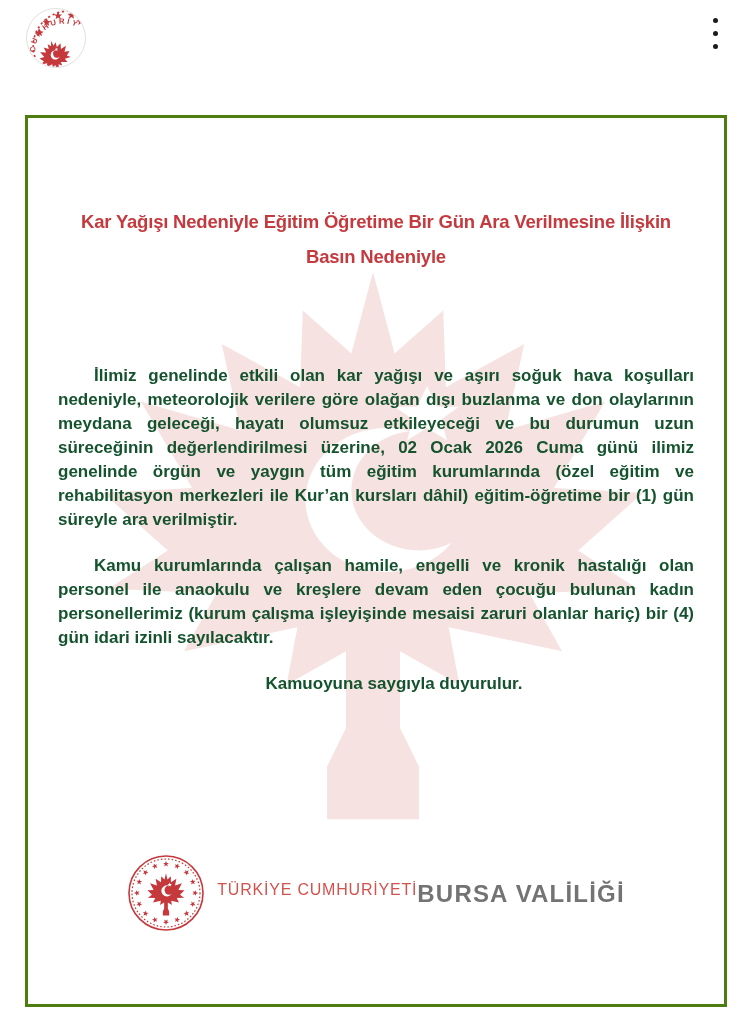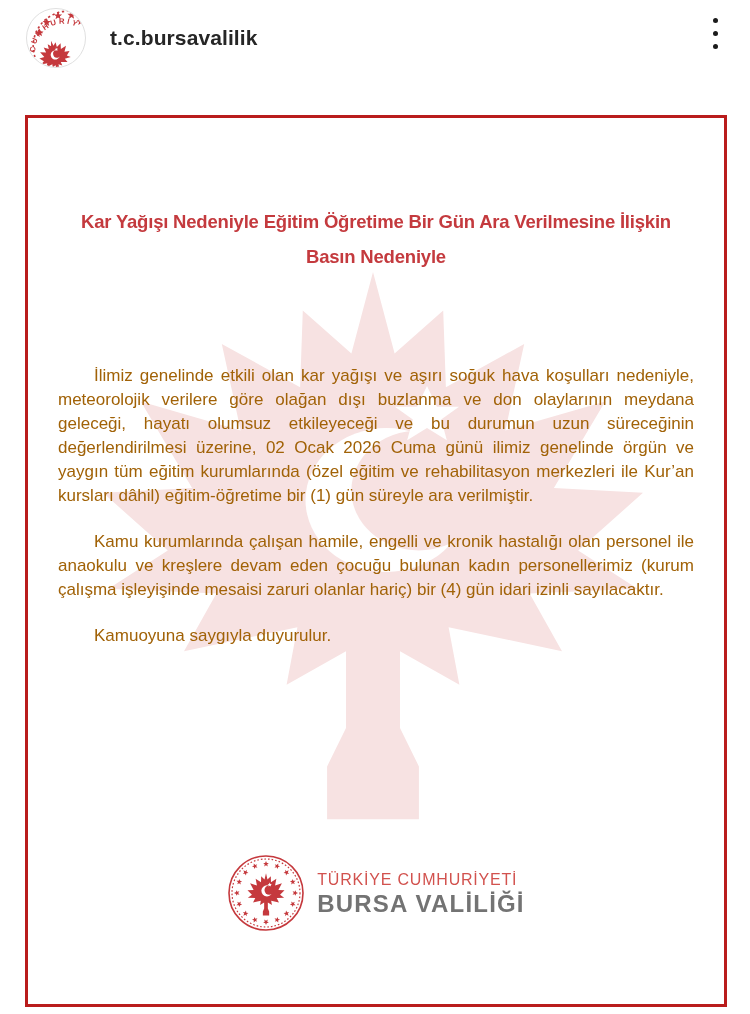--- a/index.html
+++ b/index.html
@@ -16,40 +16,40 @@
   }
   .username{
     position:absolute;left:110px;top:26px;font-size:21px;font-weight:700;color:#262626;
     letter-spacing:0.1px;cursor:pointer;
   }
   .kebab{position:absolute;left:703px;top:18px;width:24px;height:50px;cursor:pointer;}
   .kebab .dot{width:5px;height:5px;border-radius:50%;background:#1b1b1b;margin:0 auto 8px auto;}
   
   .card{
     position:absolute;left:25px;top:115px;width:702px;height:892px;box-sizing:border-box;
-    border:3px solid #b91c1c;background:#ffffff;overflow:hidden;
+    border:3px solid #4d7c0f;background:#ffffff;overflow:hidden;
   }
   .watermark{position:absolute;left:75px;top:154px;width:540px;height:552px;pointer-events:none;}
   .title{
     position:absolute;top:86px;left:0;width:100%;text-align:center;
     color:#c43a3e;font-weight:700;font-size:18.5px;line-height:35px;letter-spacing:-0.2px;
   }
   .title-line{display:block;white-space:nowrap;}
   .bodytext{
     position:absolute;top:246px;left:30px;width:636px;
-    color:#a16207;font-size:17px;font-weight:400;line-height:24px;text-align:justify;
+    color:#14532d;font-size:17px;font-weight:700;line-height:24px;text-align:justify;
   }
   .bodytext p{margin:0 0 22px 0;text-indent:36px;}
-  .bodytext p.last{text-align:left;}
+  .bodytext p.last{text-align:center;}
   
   .footer-logo{
     position:absolute;top:736px;left:0;width:100%;
     display:flex;justify-content:center;align-items:center;gap:12px;
   }
-  .org-text{display:flex;flex-direction:column;justify-content:flex-start;}
+  .org-text{display:flex;flex-direction:row;justify-content:flex-start;}
   .org-line1{font-size:16px;color:#d2524e;letter-spacing:0.8px;font-weight:500;line-height:20px;}
   .org-line2{font-size:24px;color:#737373;font-weight:800;letter-spacing:1.2px;line-height:27px;}
   .defs-holder{position:absolute;width:0;height:0;overflow:hidden;}
 </style>
 </head>
 <body>
 
 <svg class="defs-holder" aria-hidden="true">
   <defs>
     <path id="cinar" d="M100,0 L108,34 L126,16 L127,48 L156,30 L149,66 L186,54 L167,90 L200,92 L176,116 L198,132 L158,134 L170,158 L128,148 L132,172 L110,158 L110,190 L117,206 L117,228 L83,228 L83,206 L90,190 L90,158 L68,172 L72,148 L30,158 L42,134 L2,132 L24,116 L0,92 L33,90 L14,54 L51,66 L44,30 L73,48 L74,16 L92,34 Z"></path>
@@ -79,21 +79,20 @@
         <g transform="translate(27,46) rotate(-14) scale(0.15) translate(-100,-105)">
           <use href="#cinar" fill="#c5393d"></use>
           <circle cx="105" cy="95" r="30" fill="#ffffff"></circle>
           <circle cx="117" cy="91" r="25" fill="#c5393d"></circle>
           <use href="#star5" transform="translate(120,62) scale(1.2)" fill="#ffffff"></use>
         </g>
       </g>
     </svg>
   </div>
 
-  <div class="username">t.c.bursavalilik</div>
 
   <div class="kebab">
     <div>
       <div class="dot"></div>
         <div class="dot"></div>
         <div class="dot"></div>
     </div>
   </div>
 </div>
 

